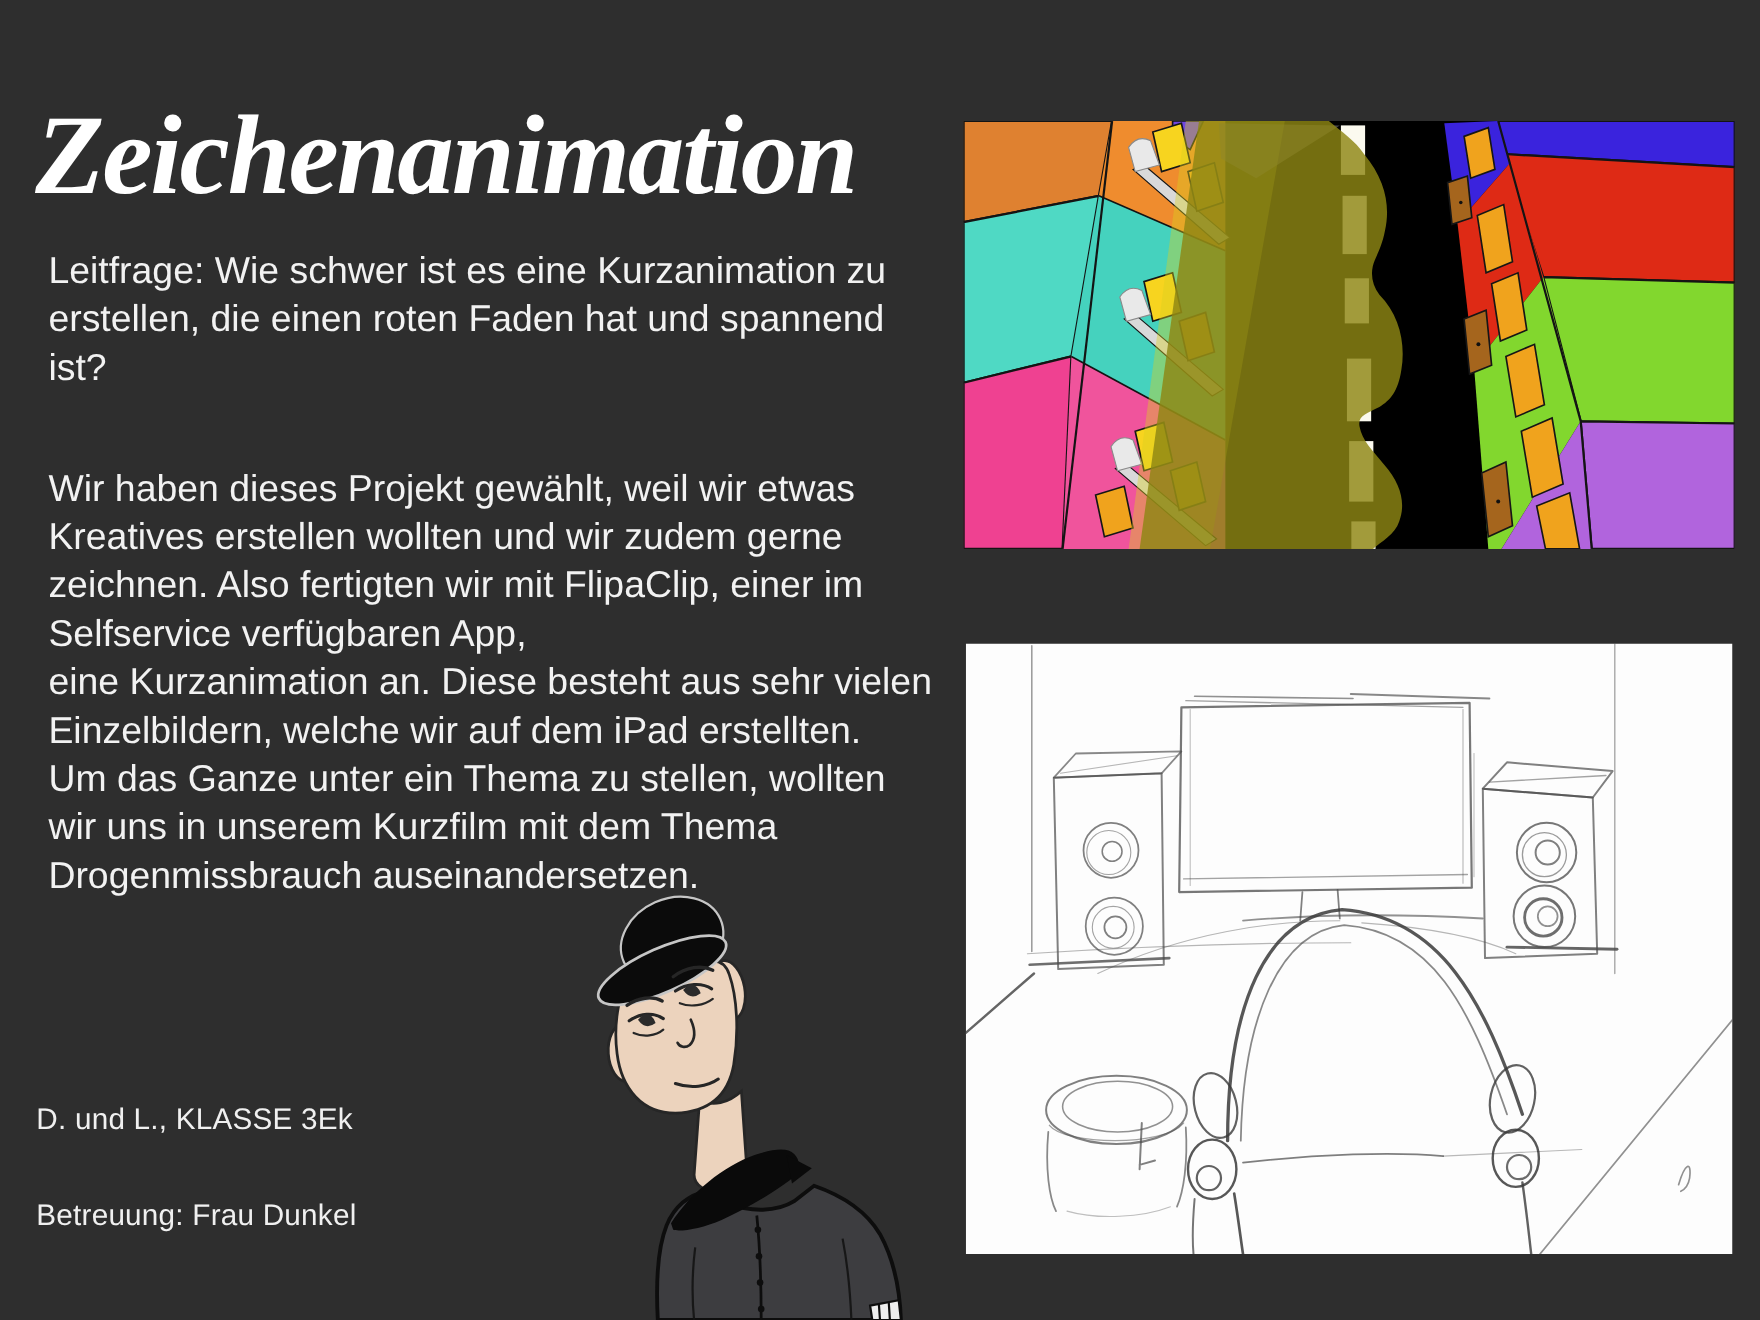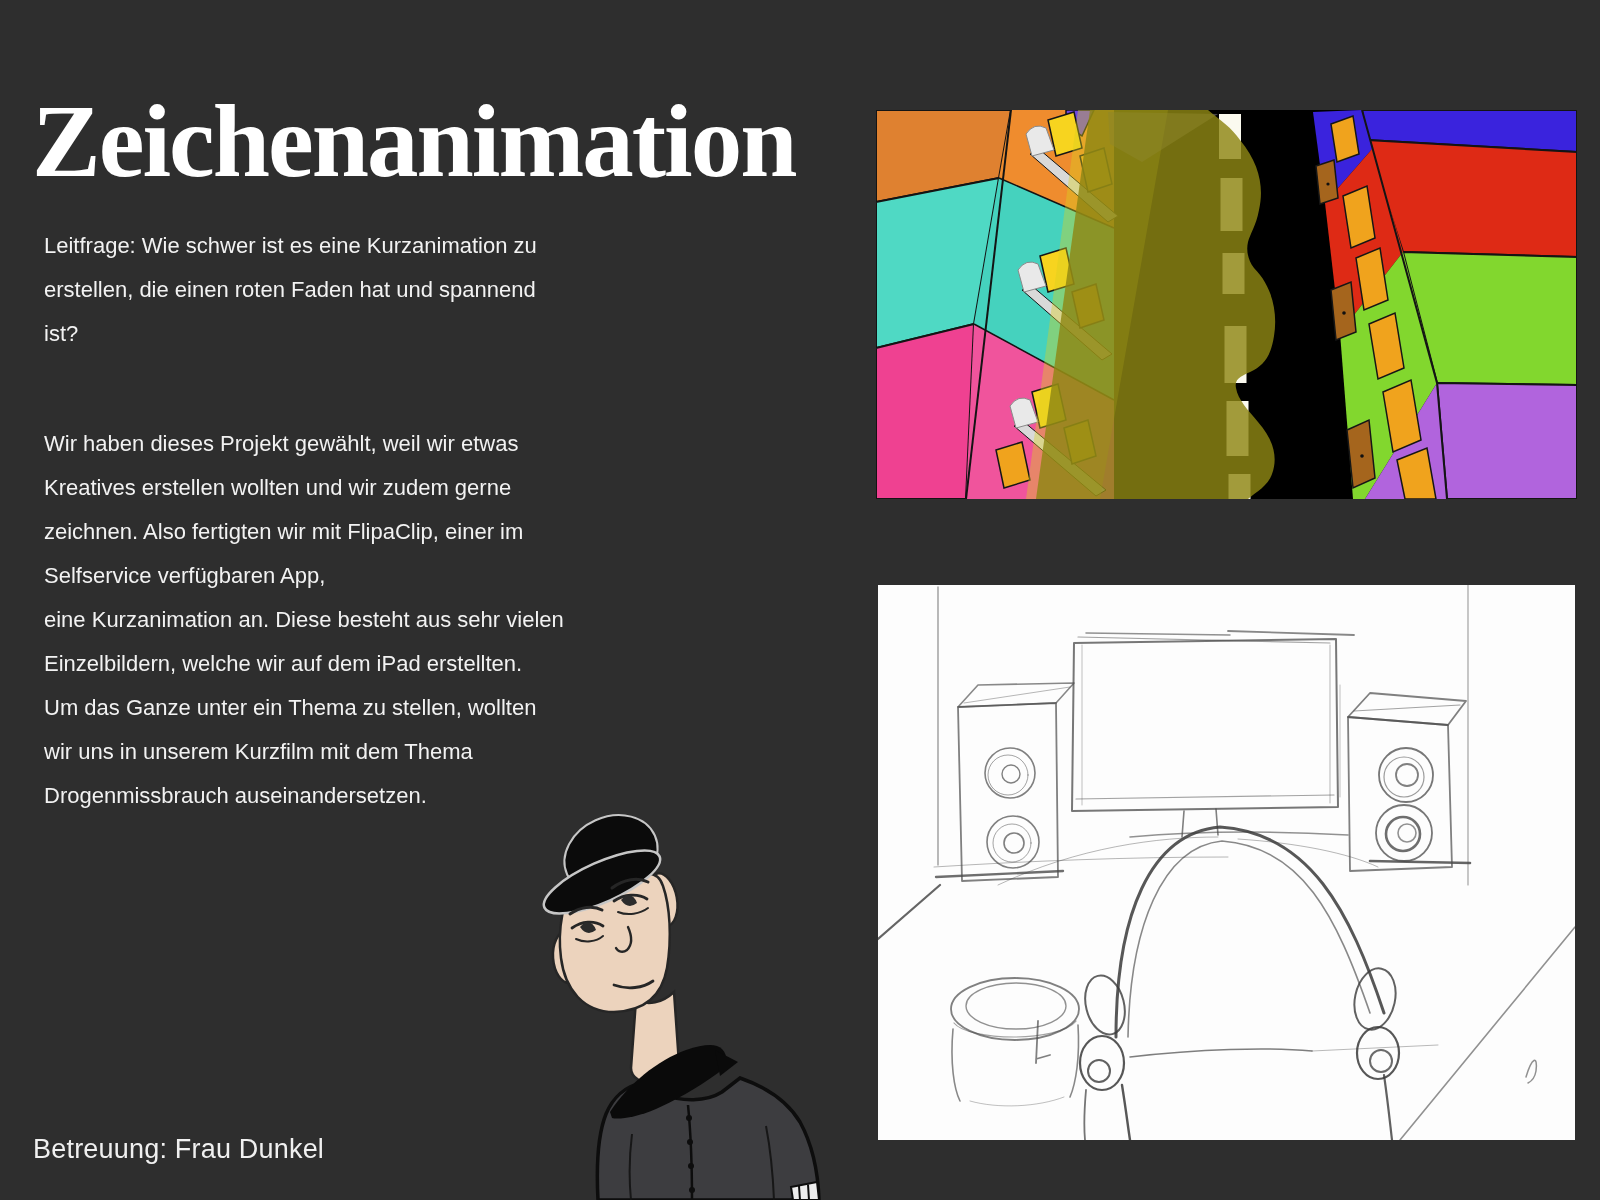--- a/index.html
+++ b/index.html
@@ -3,34 +3,34 @@
 <meta charset="utf-8">
 <style>
   html,body{margin:0;padding:0;background:#1a1a1a;}
   .slide{
     position:relative;width:1600px;height:1200px;overflow:hidden;
     background:#2e2e2e;font-family:"Liberation Sans",sans-serif;
   }
   .title{
     position:absolute;left:32px;top:90px;margin:0;
     font-family:"Liberation Serif",serif;font-weight:700;
-    font-size:103px;line-height:1;letter-spacing:-2px;color:#ffffff;
+    font-size:103px;line-height:1;letter-spacing:-2px;color:#ffffff;font-style:italic;
   }
   .para{
     position:absolute;left:44px;width:810px;margin:0;
-    font-size:22px;line-height:44px;color:#f2f2f2;white-space:pre-line;
+    font-size:34px;line-height:44px;color:#f2f2f2;white-space:pre-line;
   }
   .para1{top:224px;}
   .para2{top:422px;}
   .credit{
     position:absolute;left:33px;margin:0;
     font-size:27px;color:#f0f0f0;letter-spacing:0.2px;
   }
   .credit1{top:1002px;}
-  .credit2{top:1090px;margin-top:44px;}
+  .credit2{top:1090px;}
   .img-frame{position:absolute;display:block;}
   #street{left:876px;top:110px;}
   #sketch{left:878px;top:585px;}
   #character{left:510px;top:800px;}
 </style>
 </head>
 <body>
 
 <div class="slide">
 
@@ -42,20 +42,21 @@
   <p class="para para2">Wir haben dieses Projekt gewählt, weil wir etwas
 Kreatives erstellen wollten und wir zudem gerne
 zeichnen. Also fertigten wir mit FlipaClip, einer im
 Selfservice verfügbaren App,
 eine Kurzanimation an. Diese besteht aus sehr vielen
 Einzelbildern, welche wir auf dem iPad erstellten.
 Um das Ganze unter ein Thema zu stellen, wollten
 wir uns in unserem Kurzfilm mit dem Thema
 Drogenmissbrauch auseinandersetzen.</p>
 
+  <p class="credit credit1">D. und L., KLASSE 3Ek</p>
   <p class="credit credit2">Betreuung: Frau Dunkel</p>
 
   <svg id="street" class="img-frame" width="701" height="389" viewBox="0 0 701 389">
     <rect width="701" height="389" fill="#000000"></rect>
 
     <g stroke="#141414" stroke-width="2">
       <polygon points="0,0 135,0 123,68 0,92" fill="#df8130"></polygon>
       <polygon points="0,92 123,68 98,214 0,238" fill="#4fd9c4"></polygon>
       <polygon points="0,238 98,214 90,389 0,389" fill="#ef4191"></polygon>
     </g>

